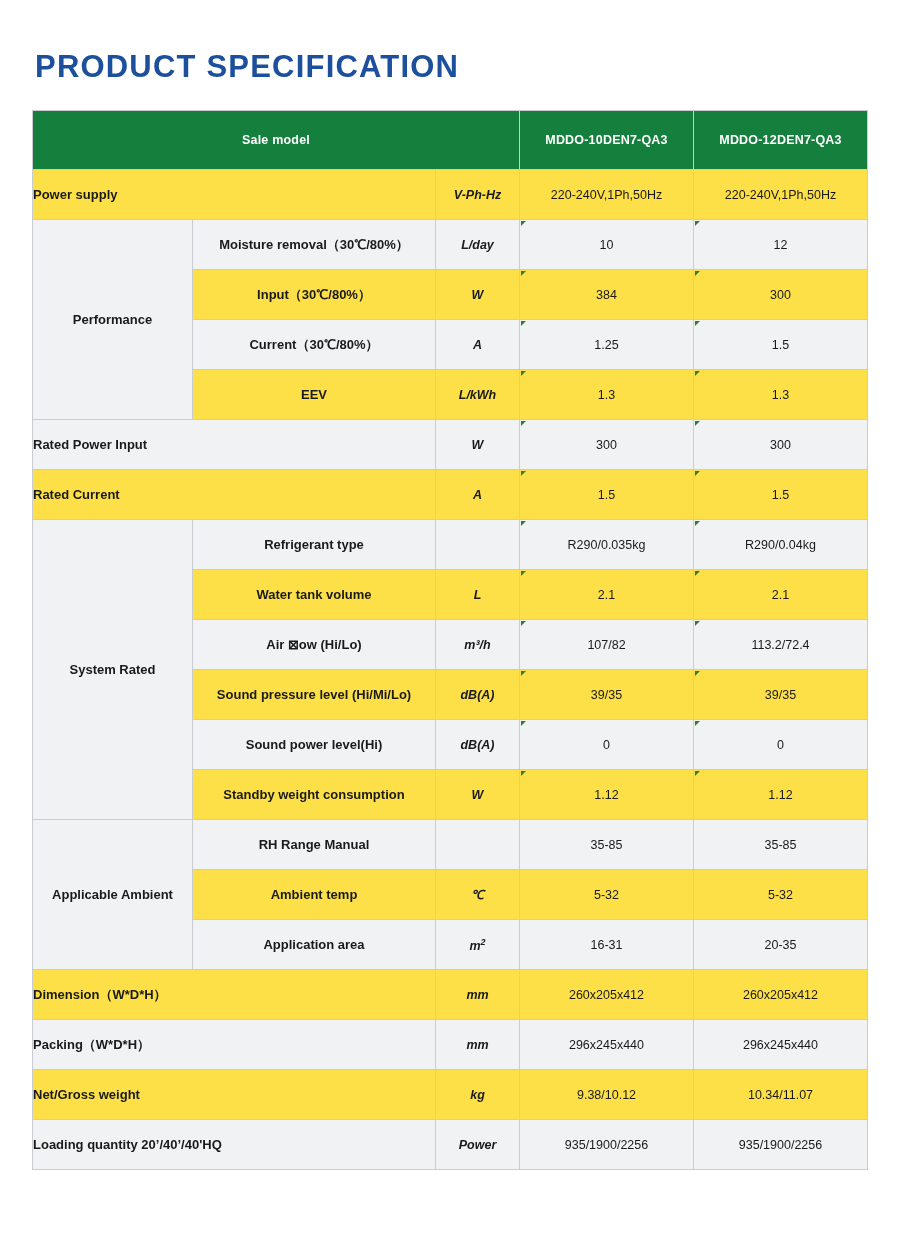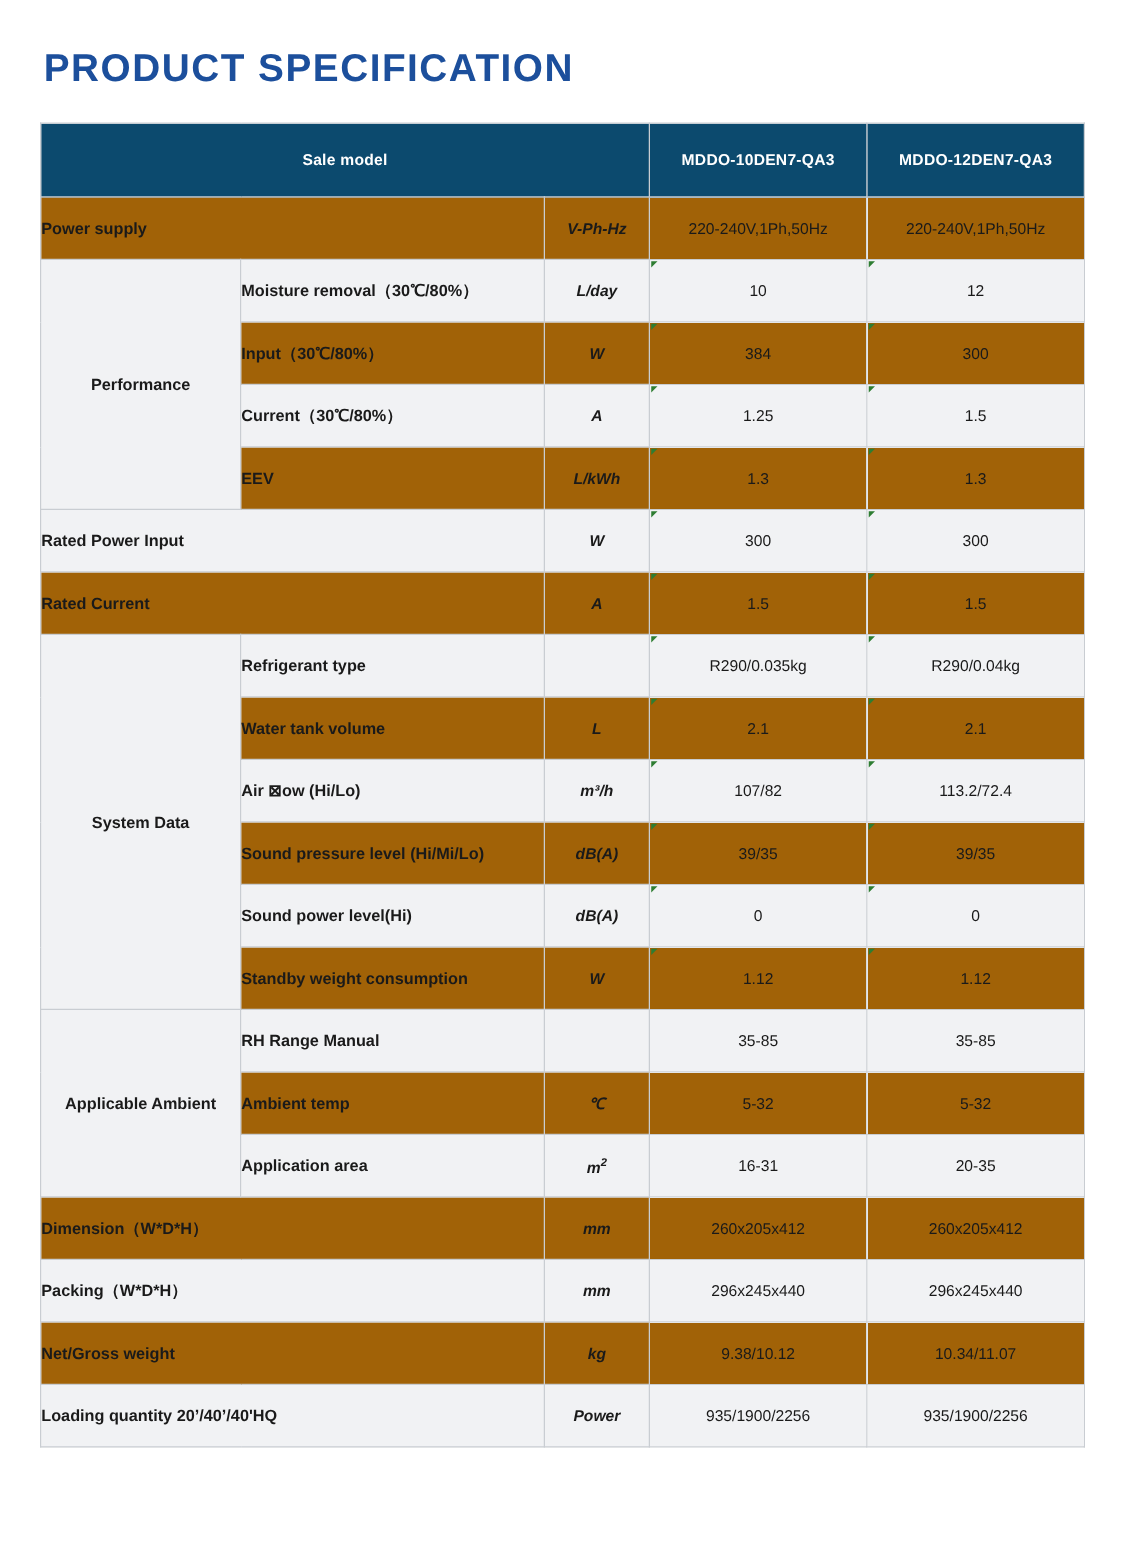--- a/index.html
+++ b/index.html
@@ -12,21 +12,21 @@
     height: 1237px;
     font-family: "Liberation Sans", sans-serif;
     color: #1a1a1a;
     -webkit-font-smoothing: antialiased;
   }
   .page {
     width: 900px;
     height: 1012px;
     position: relative;
     box-sizing: border-box;
-    padding: 0 32px;
+    padding: 12px 32px;
   }
   .doc-title {
     font-size: 31px;
     font-weight: bold;
     letter-spacing: 1.2px;
     color: #1c4f9c;
     line-height: 1.62;
     padding-top: 30px;
     margin: 0 0 18px 3px;
   }
@@ -39,21 +39,21 @@
     width: 836px;
     table-layout: fixed;
     border: 1px solid #c9cdd2;
   }
   table.spec td, table.spec th {
     border: 1px solid #c9cdd2;
     padding: 0;
     vertical-align: middle;
   }
   .hdr-row th {
-    background: #0c4a6e;
+    background: #15803d;
     color: #ffffff;
     font-size: 12.5px;
     font-weight: bold;
     height: 58px;
     text-align: center;
     letter-spacing: .2px;
     border-color: #1155a6;
   }
   .hdr-row th.model {
     font-size: 12.5px;
@@ -67,21 +67,21 @@
 
   td.group {
     font-size: 13px;
     font-weight: bold;
     text-align: center;
     padding: 0 6px;
   }
   td.item {
     font-size: 13px;
     font-weight: bold;
-    text-align: left;
+    text-align: center;
     padding: 0 0 0 14px;
     height: 49px;
   }
   td.item-wide {
     font-size: 13px;
     font-weight: bold;
     text-align: left;
     padding: 0 0 0 10px;
     height: 49px;
   }
@@ -105,21 +105,21 @@
     left: 1px;
     width: 0;
     height: 0;
     border-top: 5px solid #2e7d32;
     border-right: 5px solid transparent;
   }
   tr.shade td {
     background: #f1f2f4;
   }
   tr.plain td {
-    background: #a16207;
+    background: #fde047;
   }
   sup.sup {
     font-size: 9px;
     vertical-align: super;
   }
 </style>
 </head>
 <body>
 
 <div class="page">
@@ -181,21 +181,21 @@
           <td class="val mark">300</td>
           <td class="val mark">300</td>
         </tr>
         <tr class="plain">
           <td class="item-wide" colspan="2">Rated Current</td>
           <td class="unit">A</td>
           <td class="val mark">1.5</td>
           <td class="val mark">1.5</td>
         </tr>
         <tr class="shade">
-          <td class="group" rowspan="6">System Data</td>
+          <td class="group" rowspan="6">System Rated</td>
           <td class="item">Refrigerant type</td>
           <td class="unit"></td>
           <td class="val mark">R290/0.035kg</td>
           <td class="val mark">R290/0.04kg</td>
         </tr>
         <tr class="plain">
           <td class="item">Water tank volume</td>
           <td class="unit">L</td>
           <td class="val mark">2.1</td>
           <td class="val mark">2.1</td>

